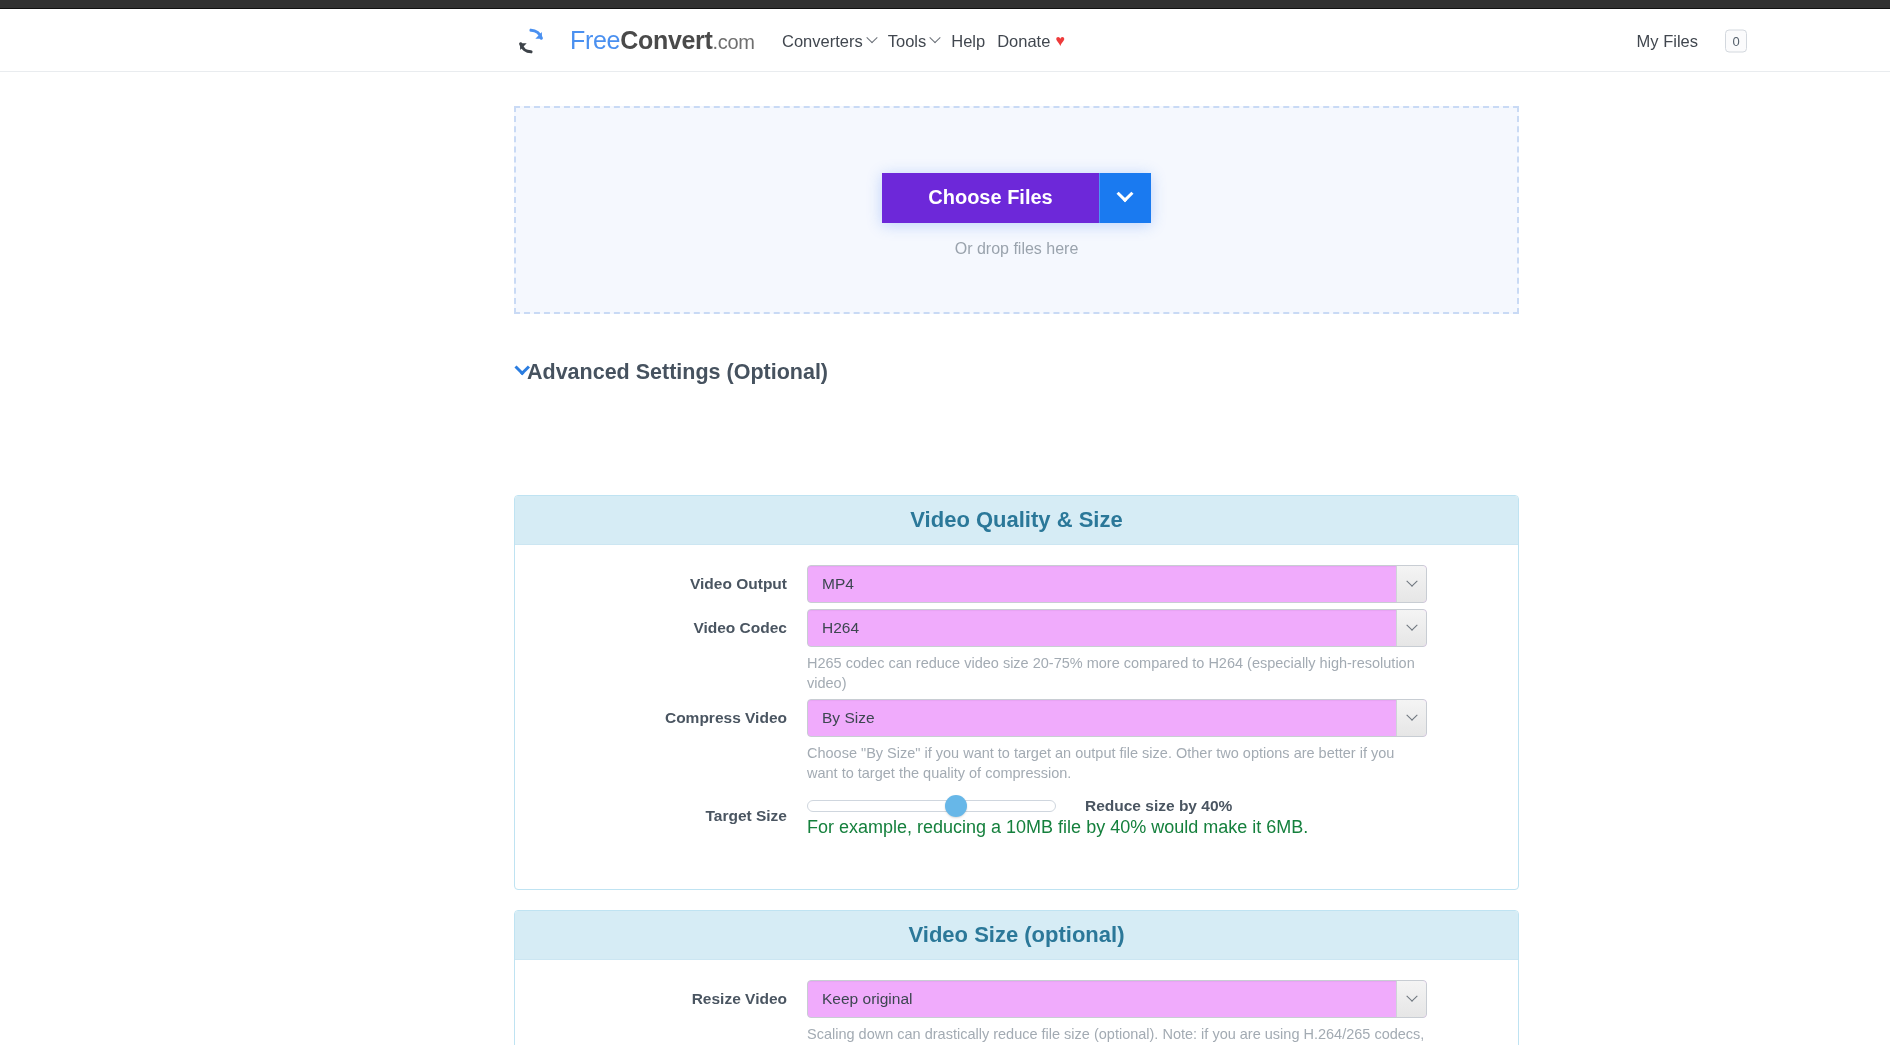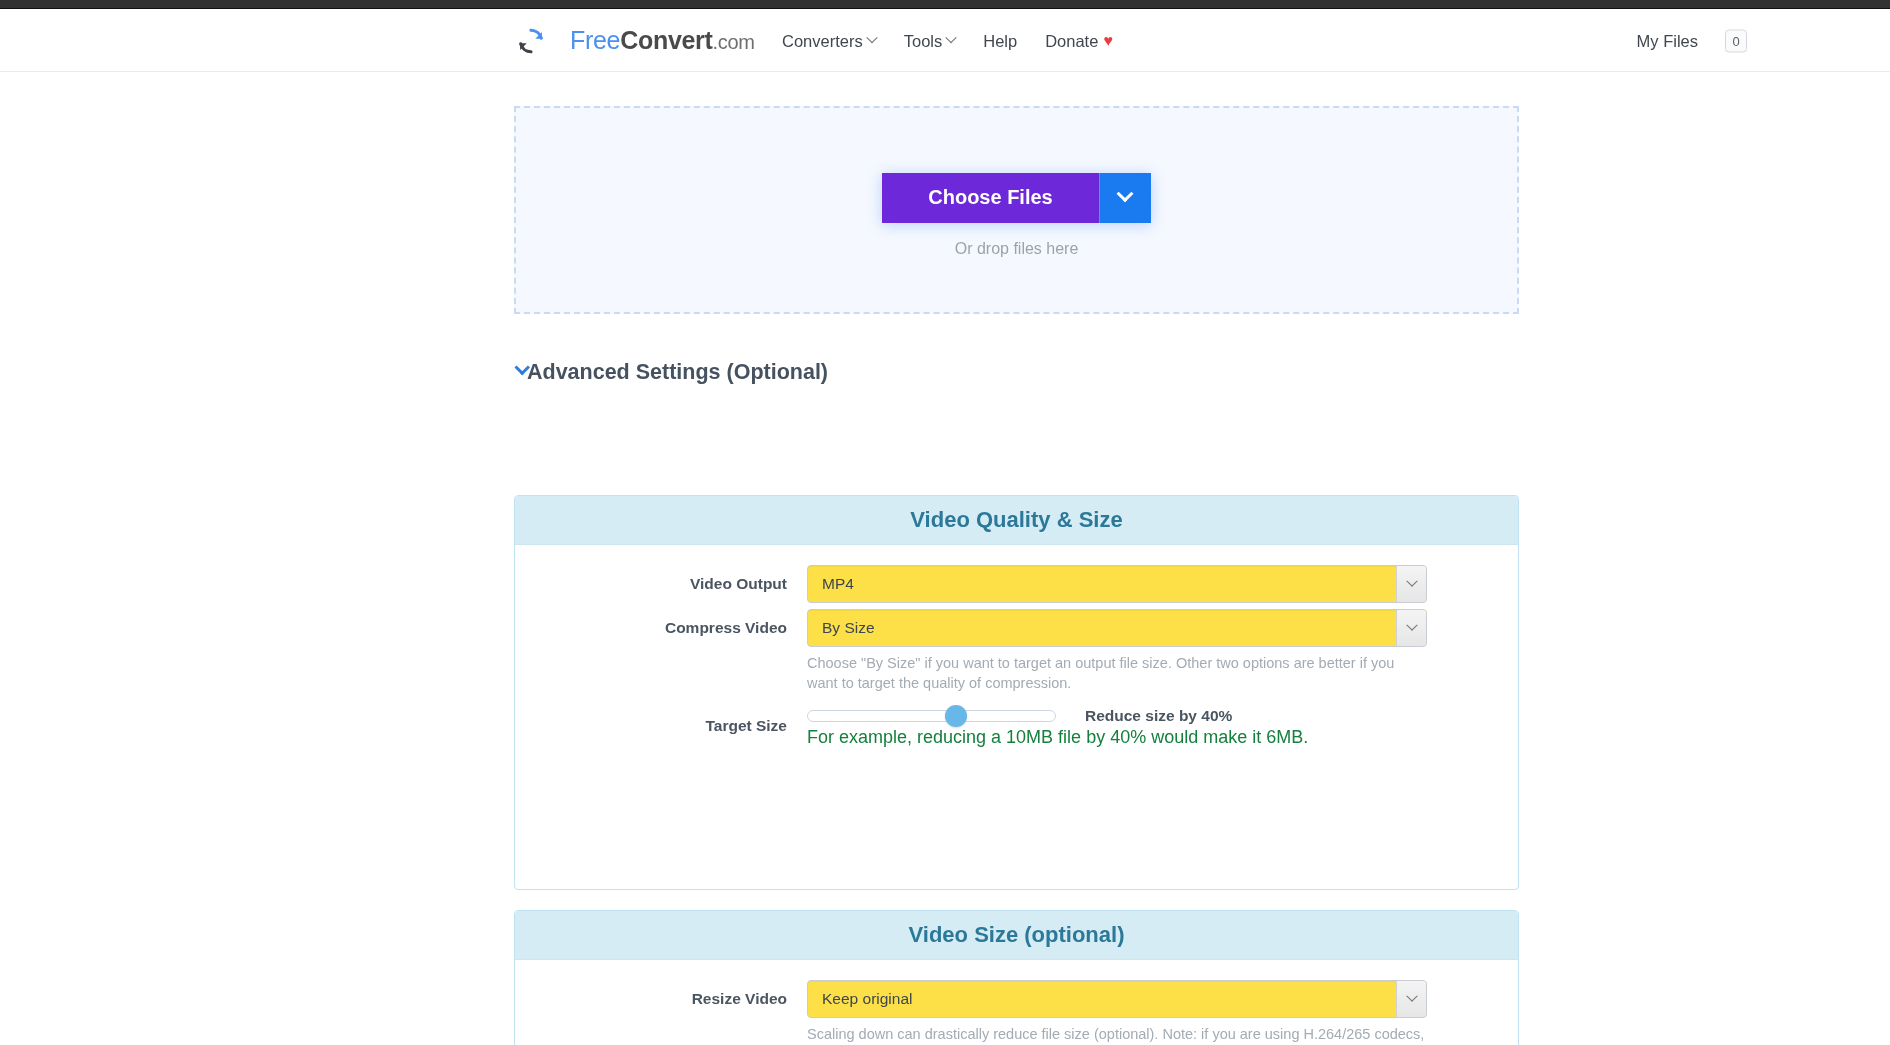--- a/index.html
+++ b/index.html
@@ -39,21 +39,21 @@
     font-size: 25px; letter-spacing: -0.3px;
     white-space: nowrap;
   }
   .brand-free { color: #4a90f0; font-weight: 400; }
   .brand-convert { color: #4a4a4a; font-weight: 700; }
   .brand-com { color: #6f6f6f; font-weight: 400; font-size: 20px; }
 
   .nav-links {
     position: absolute; left: 782px; top: 50%;
     transform: translateY(-50%);
-    display: flex; align-items: center; gap: 28px;
+    display: flex; align-items: center; gap: 12px;
   }
   .nav-link {
     font-size: 16.5px; color: #41474f; cursor: pointer;
     display: inline-flex; align-items: center; gap: 5px;
     white-space: nowrap; text-decoration: none;
   }
   .caret-sm {
     display: inline-block;
     width: 8px; height: 8px;
     border-right: 1.6px solid #6a7078;
@@ -169,21 +169,21 @@
     line-height: 38px;
     white-space: nowrap;
   }
   .field-control { flex: 1 1 auto; padding-right: 28px; max-width: 648px; }
 
   .select-box {
     position: relative;
     height: 38px;
     border: 1px solid #c8cdd3;
     border-radius: 4px;
-    background: #fde047;
+    background: #f0abfc;
     display: flex; align-items: center;
     cursor: pointer;
     box-shadow: inset 0 1px 1px rgba(0,0,0,0.04);
   }
   .select-value {
     padding-left: 14px;
     font-size: 15.5px; color: #3c4650;
     white-space: nowrap; overflow: hidden;
   }
   .select-arrow {
@@ -306,20 +306,32 @@
         <div class="field-control">
           <div class="select-box">
             <span class="select-value">MP4</span>
             <span class="select-arrow">
                 <i class="chev-gray"></i>
               </span>
           </div>
         </div>
       </div>
 
+      <div class="field-row">
+        <div class="field-label">Video Codec</div>
+        <div class="field-control">
+          <div class="select-box">
+            <span class="select-value">H264</span>
+            <span class="select-arrow">
+                <i class="chev-gray"></i>
+              </span>
+          </div>
+          <div class="field-help">H265 codec can reduce video size 20-75% more compared to H264 (especially high-resolution video)</div>
+        </div>
+      </div>
 
       <div class="field-row">
         <div class="field-label">Compress Video</div>
         <div class="field-control">
           <div class="select-box">
             <span class="select-value">By Size</span>
             <span class="select-arrow">
                 <i class="chev-gray"></i>
               </span>
           </div>

